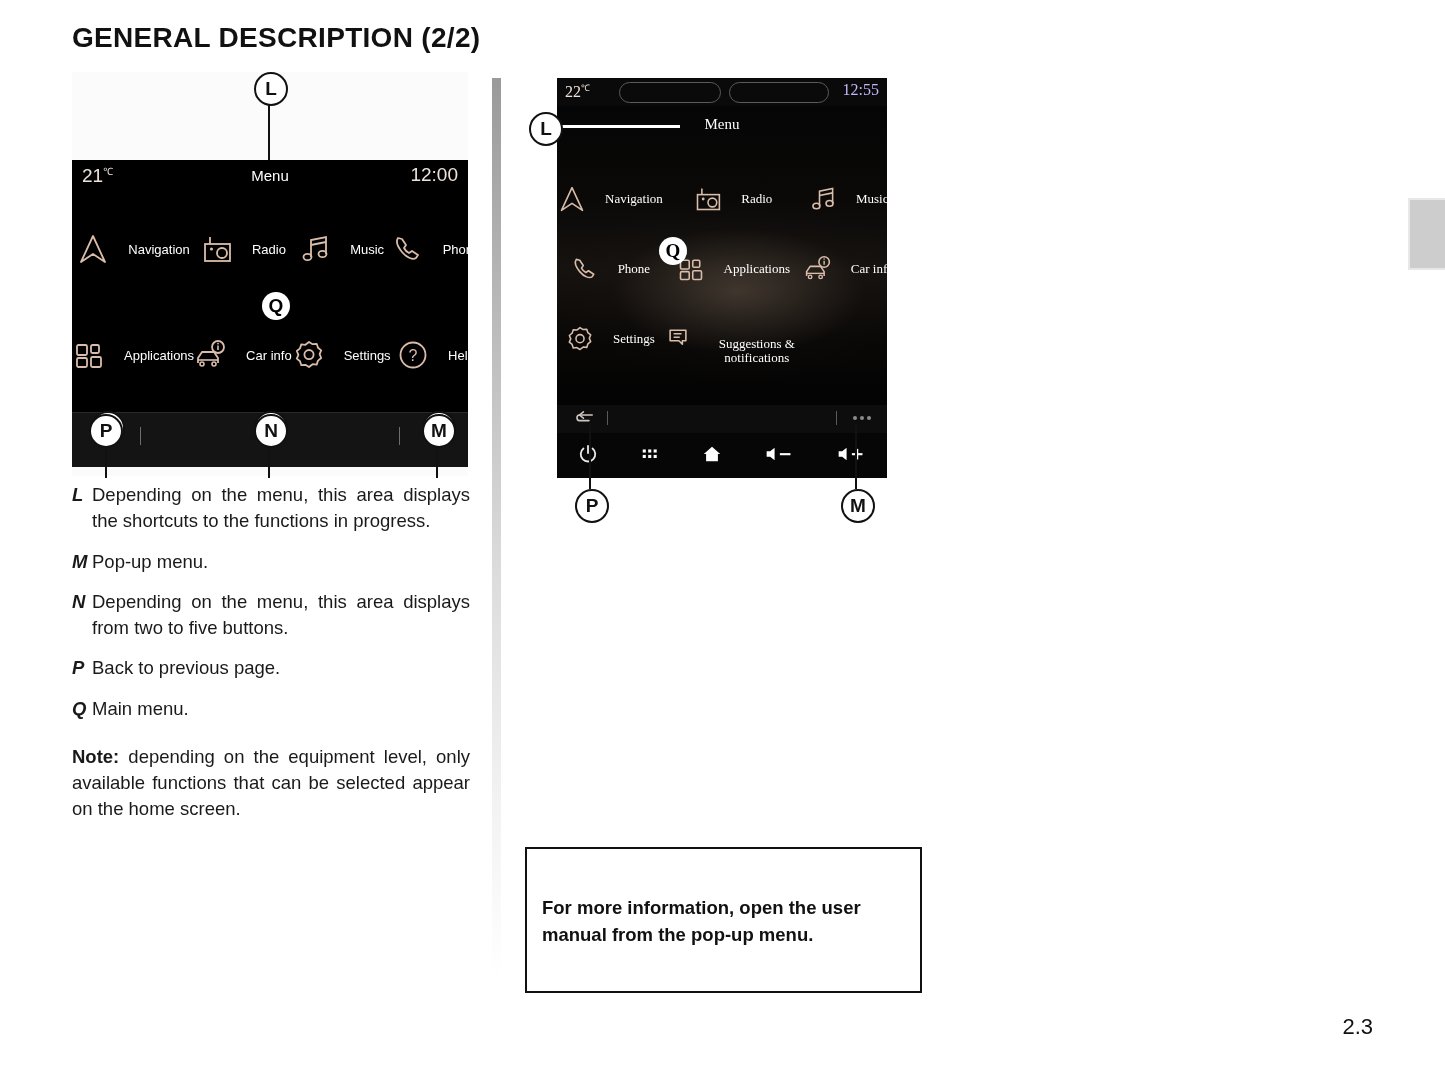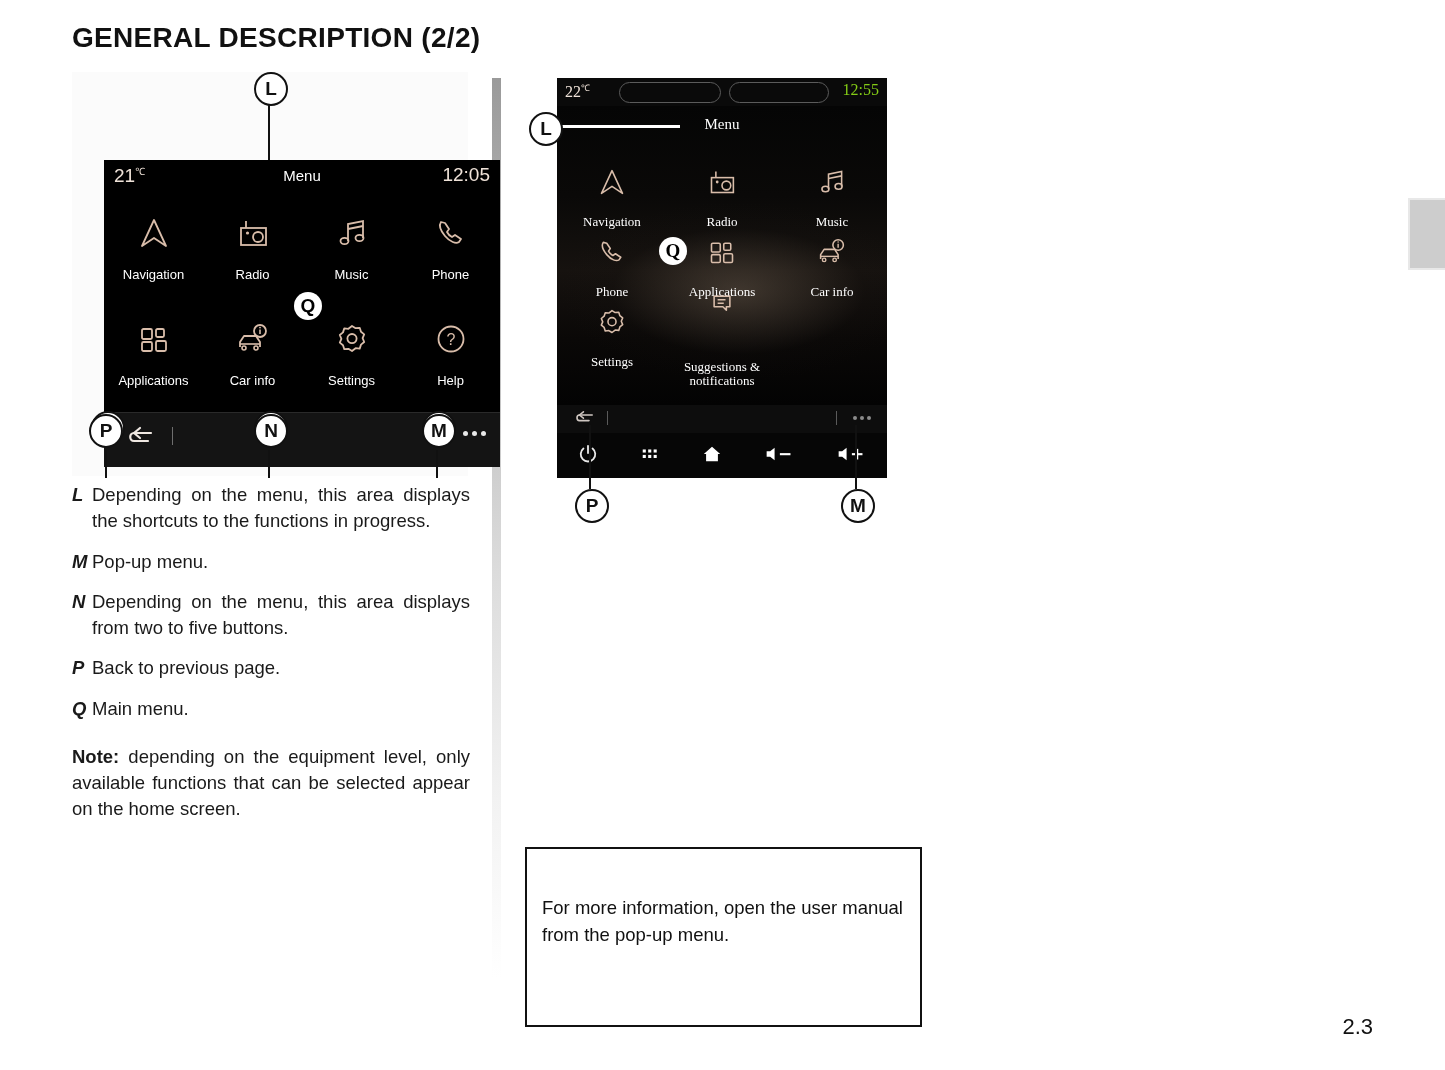--- a/index.html
+++ b/index.html
@@ -59,21 +59,20 @@
     background: #fbfbfb;
   }
 
   
   .screen-land {
     position: absolute;
     left: 0px; top: 88px;
     width: 396px; height: 307px;
     background: #000;
     overflow: hidden;
-    margin-left: 32px;
   }
   .land-status {
     position: absolute; top: 0; left: 0; right: 0; height: 34px;
     color: #f0e4dc;
   }
   .land-temp {
     position: absolute; left: 10px; top: 4px;
     font-size: 19px; color: #efe2d8;
   }
   .land-temp sup { font-size: 10px; }
@@ -86,21 +85,21 @@
     font-size: 19px; color: #efe2d8;
   }
 
   .land-grid {
     position: absolute; left: 0; right: 0; top: 36px; height: 212px;
     display: grid;
     grid-template-columns: repeat(4, 1fr);
     grid-template-rows: repeat(2, 1fr);
   }
   .tile {
-    display: flex; flex-direction: column;
+    display: flex; 
     align-items: center; justify-content: center;
     gap: 18px;
   }
   .tile .ic { line-height: 0; }
   .tile .lb {
     color: #ffffff; font-size: 13px; white-space: nowrap;
   }
   .ic svg { display: block; }
 
   .land-bottombar {
@@ -127,21 +126,21 @@
     background: #000;
     overflow: hidden;
     font-family: Liberation Serif, serif;
   }
   .port-status {
     position: absolute; top: 0; left: 0; right: 0; height: 28px;
     background: #0a0a0a;
   }
   .port-temp { position:absolute; left:8px; top:3px; font-size:16px; color:#efe2d8; }
   .port-temp sup { font-size: 9px; }
-  .port-clock { position:absolute; right:8px; top:3px; font-size:16px; color:#84cc16; }
+  .port-clock { position:absolute; right:8px; top:3px; font-size:16px; color:#c4b5fd; }
   .port-pill {
     position: absolute; top: 4px; height: 19px;
     border: 1px solid #5b5b5b; border-radius: 11px;
   }
   .port-pill.a { left: 62px; width: 100px; }
   .port-pill.b { left: 172px; width: 98px; }
 
   .port-title {
     position: absolute; left: 0; right: 0; top: 38px;
     text-align: center; font-size: 15px; color: #fff;
@@ -251,23 +250,24 @@
     line-height: 1.42;
     text-align: justify;
     margin-top: 22px;
   }
   .note b { font-weight: bold; }
 
   
   .info-box {
     position: absolute;
     left: 525px; top: 847px;
-    width: 397px; height: 180px;
+    width: 397px; height: 146px;
     border: 2px solid #111;
     box-sizing: border-box;
+    font-weight: bold;
   }
   .info-box .ib-text {
     position: absolute;
     left: 15px; right: 14px; top: 46px;
     font-size: 18.5px;
     line-height: 1.45;
     color: #111;
   }
 </style>
 </head>
@@ -284,21 +284,21 @@
 <div class="illus-left">
 
   <div class="callout" style="left:182px; top:0px;">L</div>
   <div class="leader" style="left:196px; top:30px; width:2px; height:58px;"></div>
 
   <div class="screen-land">
 
     <div class="land-status">
       <div class="land-temp"><span>21</span><sup>℃</sup></div>
       <div class="land-menu">Menu</div>
-      <div class="land-clock">12:05</div>
+      <div class="land-clock">12:00</div>
     </div>
 
     <div class="land-grid">
 
       <div class="tile">
         <span class="ic">
           <svg width="34" height="32" viewBox="0 0 34 32">
               <path d="M17 3 L29 29 L17 21 L5 29 Z" fill="none" stroke="#d9bdaa" stroke-width="1.8" stroke-linejoin="round"></path>
             </svg>
         </span>

